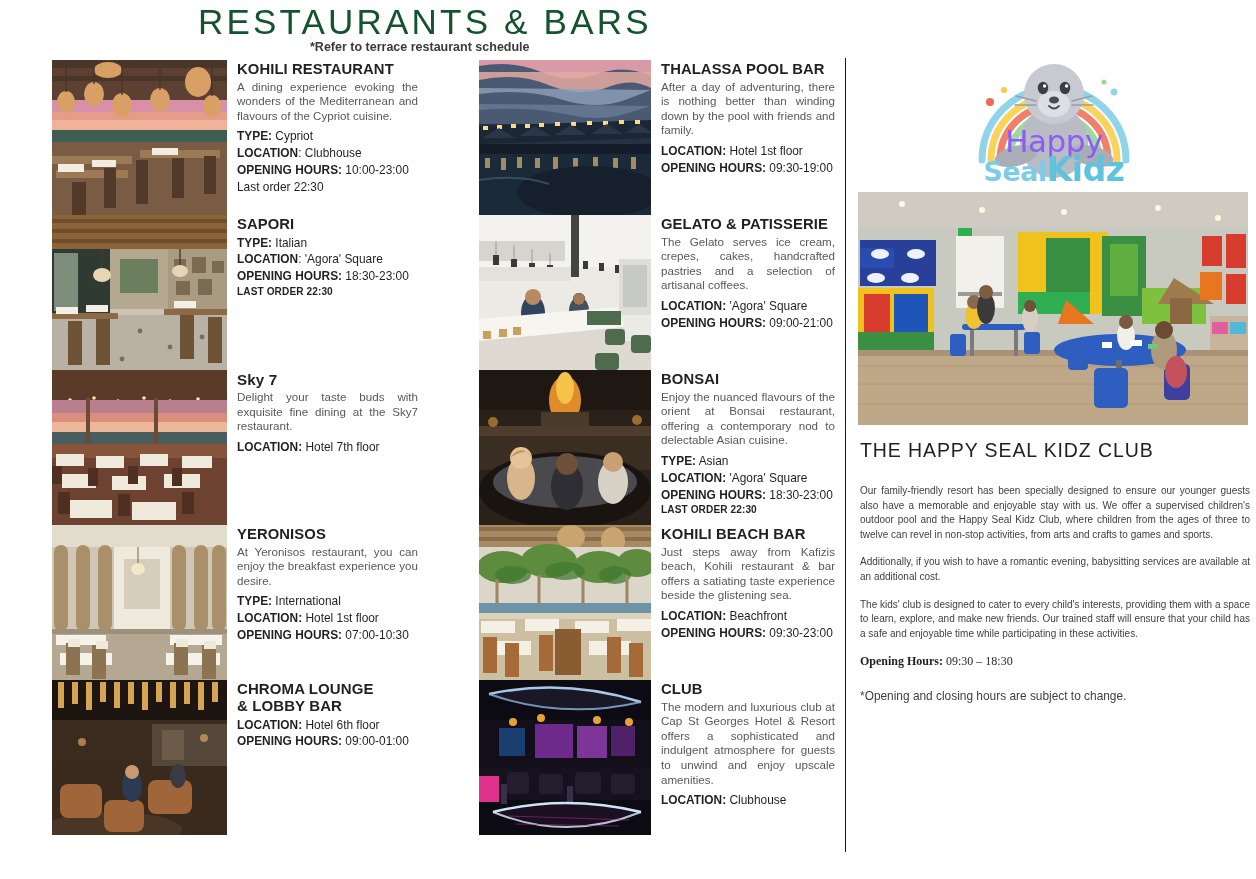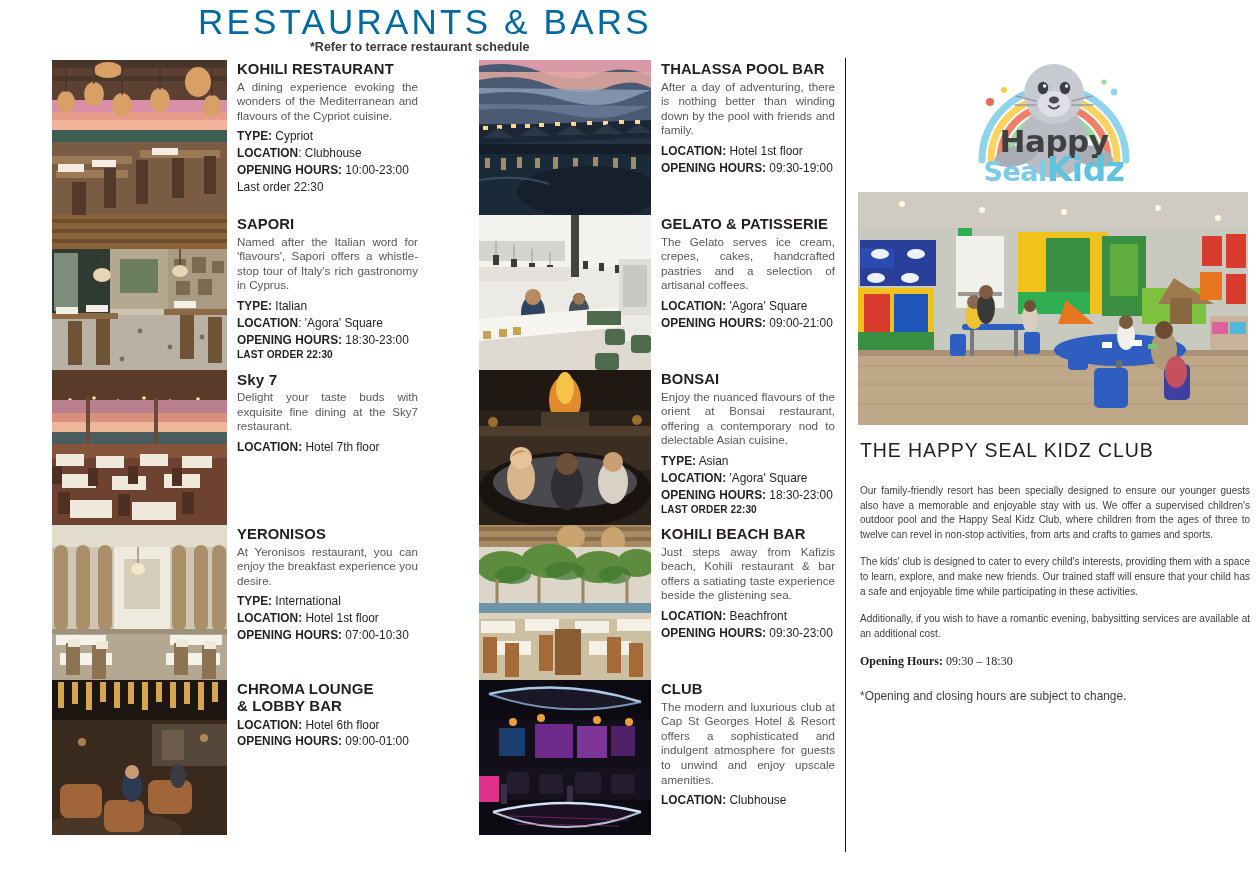--- a/index.html
+++ b/index.html
@@ -11,21 +11,21 @@
     color: #231f20;
     overflow: hidden;
   }
   .page { position: relative; width: 1256px; height: 879px; background:#fff; }
 
   
   .header { position: absolute; left: 0; top: 0; width: 845px; height: 56px; }
   .header-title {
     position: absolute; left: 198px; top: 2px;
     font-size: 35px; letter-spacing: 3.2px; font-weight: 300;
-    color: #0369a1; white-space: nowrap;
+    color: #14532d; white-space: nowrap;
     font-family: "Liberation Sans", sans-serif;
   }
   .header-sub {
     position: absolute; left: 310px; top: 40px;
     font-size: 12.5px; font-weight: 600; color: #3a3a3a; white-space: nowrap;
   }
 
   
   .col { position: absolute; top: 60px; }
   .col-1 { left: 8px;  width: 410px; }
@@ -202,21 +202,20 @@
               </g>
     <g fill="#6e5336">
       <rect x="16" y="106" width="14" height="44"></rect>
                 <rect x="44" y="104" width="14" height="46"></rect>
       <rect x="128" y="100" width="14" height="44"></rect>
                 <rect x="156" y="102" width="14" height="46"></rect>
               </g>
             </svg></div>
           <div class="txt">
             <div class="r-name">SAPORI</div>
-            <div class="r-desc">Named after the Italian word for 'flavours', Sapori offers a whistle-stop tour of Italy's rich gastronomy in Cyprus.</div>
             <div class="r-meta"><span class="k">TYPE:</span> <span>Italian</span></div>
             <div class="r-meta"><span class="k">LOCATION</span><span>: 'Agora' Square</span></div>
             <div class="r-meta"><span class="k">OPENING HOURS:</span> <span>18:30-23:00</span></div>
             <div class="r-meta small">LAST ORDER 22:30</div>
           </div>
         </div>
       </div>
       <div class="entry">
         <div class="entry-inner">
           <div class="thumb"><svg width="175" height="155" viewBox="0 0 175 155" preserveAspectRatio="none">
@@ -641,21 +640,21 @@
         <ellipse cx="89" cy="32" rx="5.2" ry="6.2" fill="#3d3d45"></ellipse>
         <ellipse cx="111" cy="32" rx="5.2" ry="6.2" fill="#3d3d45"></ellipse>
         <circle cx="90.6" cy="30" r="1.7" fill="#fff"></circle>
         <circle cx="112.6" cy="30" r="1.7" fill="#fff"></circle>
         <ellipse cx="100" cy="44" rx="5" ry="3.6" fill="#4a4a52"></ellipse>
         <path d="M95 50 q5 5 10 0" fill="none" stroke="#4a4a52" stroke-width="1.8" stroke-linecap="round"></path>
 
         <path d="M82 45 L62 40 M82 49 L61 49 M118 45 L138 40 M118 49 L139 49" stroke="#9a9da6" stroke-width="1.5" stroke-linecap="round" fill="none"></path>
       </svg>
       <div style="position:absolute; left:0; right:0; top:70px; text-align:center; line-height:1;">
-        <span style="font-size:31px; font-weight:700; color:#404040; letter-spacing:-.5px; font-family:'DejaVu Sans',sans-serif;">Happy</span>
+        <span style="font-size:31px; font-weight:400; color:#8b5cf6; letter-spacing:-.5px; font-family:'DejaVu Sans',sans-serif;">Happy</span>
       </div>
       <div style="position:absolute; left:0; right:0; top:97px; text-align:center; line-height:1;">
         <span style="font-size:27px; font-weight:700; color:#7ecbe8; letter-spacing:-.5px; font-family:'DejaVu Sans',sans-serif;">Seal</span><span style="font-size:33px; font-weight:700; color:#5fc3de; letter-spacing:-.5px; font-family:'DejaVu Sans',sans-serif;margin-top:24px;">Kidz</span>
       </div>
     </div>
 
     <div class="kids-photo">
       <svg width="390" height="233" viewBox="0 0 390 233" preserveAspectRatio="none">
         <rect width="390" height="233" fill="#d8d4cd"></rect>
         <rect x="0" y="0" width="390" height="36" fill="#cfcac2"></rect>
@@ -738,21 +737,21 @@
         <circle cx="124" cy="18" r="3" fill="#fff8e0"></circle>
         <circle cx="206" cy="20" r="3" fill="#fff8e0"></circle>
         <circle cx="300" cy="16" r="3" fill="#fff8e0"></circle>
         <circle cx="360" cy="26" r="3" fill="#fff8e0"></circle>
       </svg>
     </div>
 
     <h2 class="club-title">THE HAPPY SEAL KIDZ CLUB</h2>
 
     <p class="club-p">Our family-friendly resort has been specially designed to ensure our younger guests also have a memorable and enjoyable stay with us. We offer a supervised children's outdoor pool and the Happy Seal Kidz Club, where children from the ages of three to twelve can revel in non-stop activities, from arts and crafts to games and sports.</p>
+    <p class="club-p">Additionally, if you wish to have a romantic evening, babysitting services are available at an additional cost.</p>
     <p class="club-p">The kids' club is designed to cater to every child's interests, providing them with a space to learn, explore, and make new friends. Our trained staff will ensure that your child has a safe and enjoyable time while participating in these activities.</p>
-    <p class="club-p">Additionally, if you wish to have a romantic evening, babysitting services are available at an additional cost.</p>
 
     <p class="club-hours"><span class="k">Opening Hours:</span><span> 09:30 – 18:30</span></p>
 
     <p class="club-note">*Opening and closing hours are subject to change.</p>
   </div>
 
 </div>
 
 </body></html>

